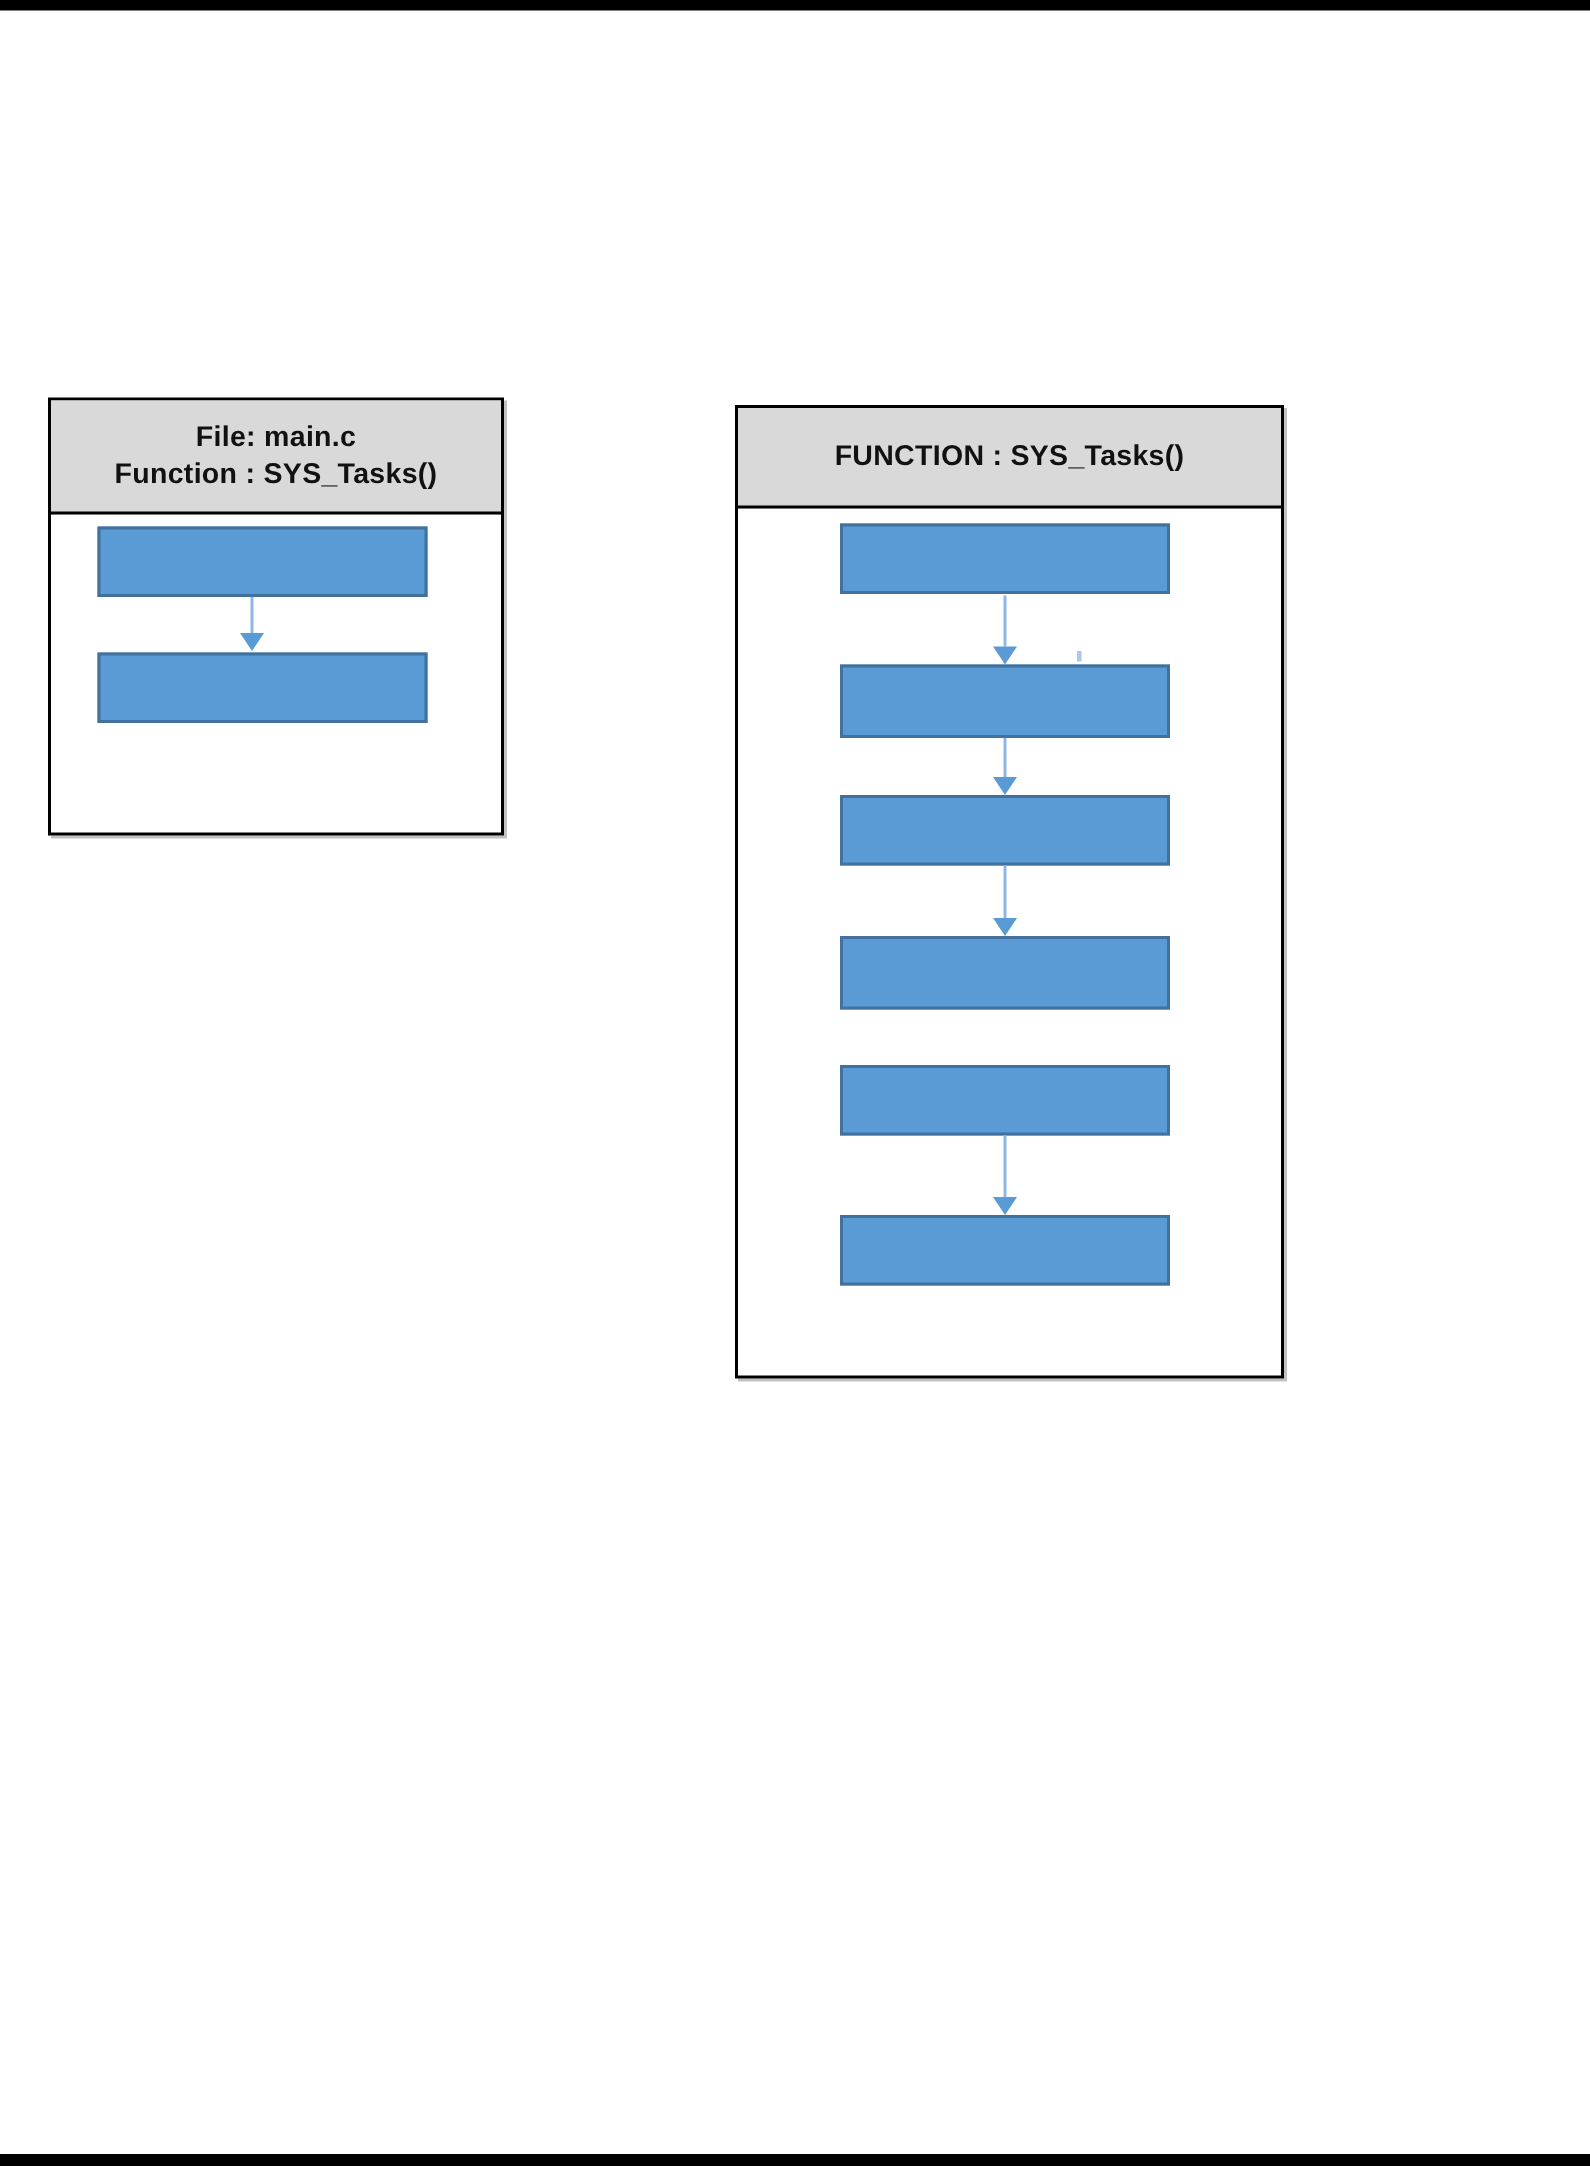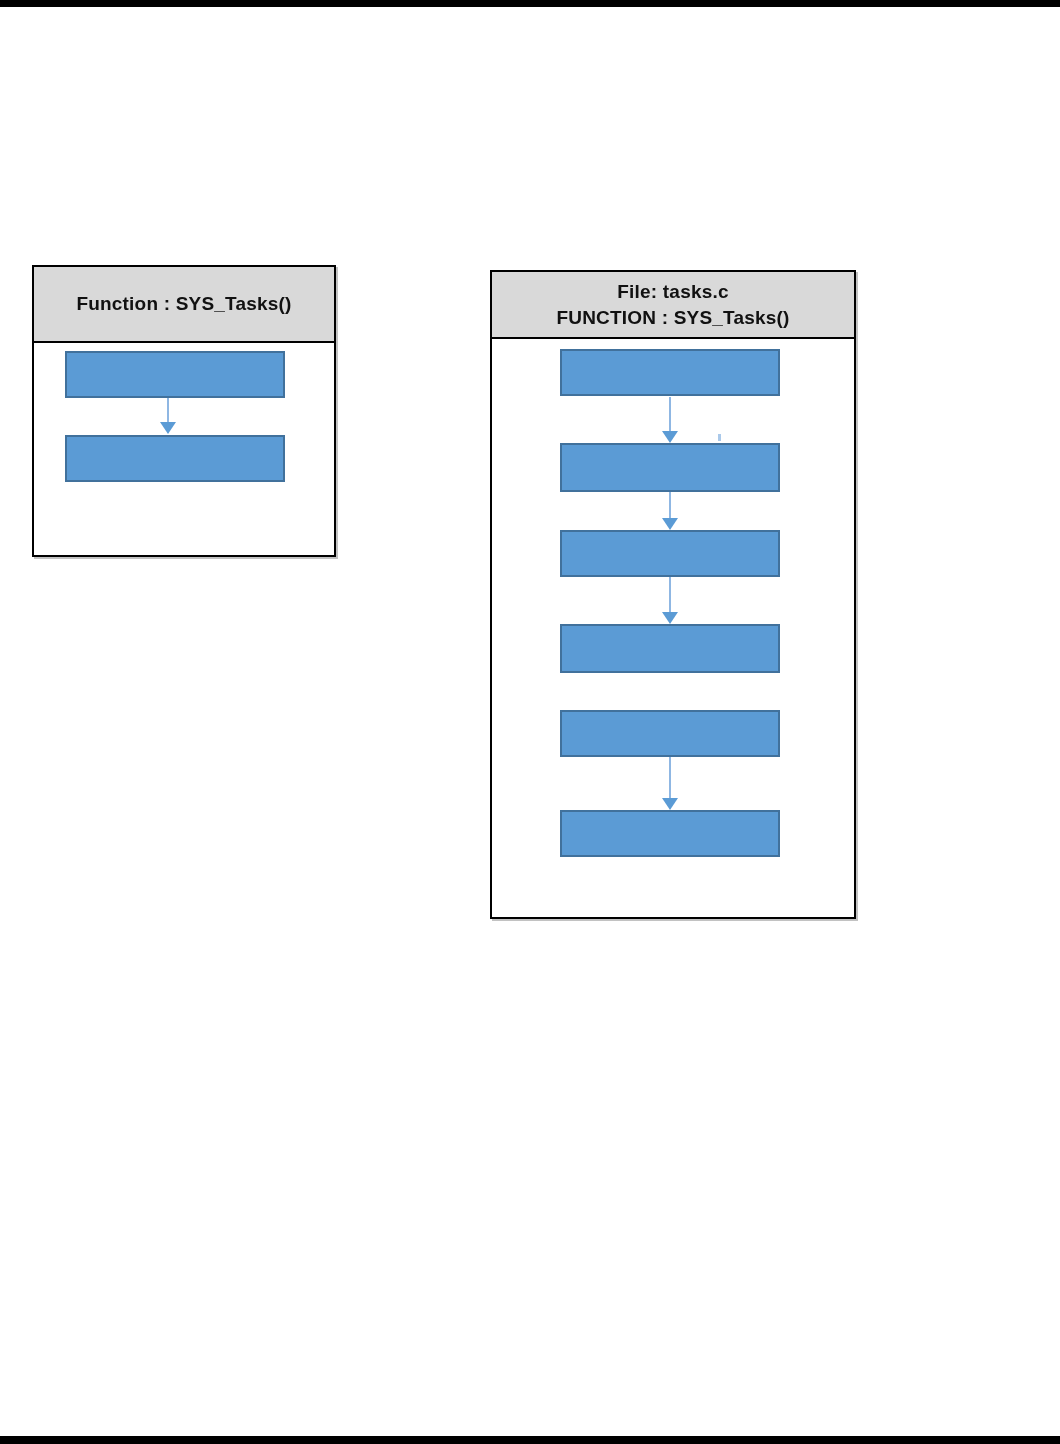--- a/index.html
+++ b/index.html
@@ -80,33 +80,33 @@
     background:#aac9ea;
   }
 </style>
 </head>
 <body>
 
 <div class="edge-bar top"></div>
 
 <div class="panel panel-left">
   <div class="panel-header">
+    <div>File: main.c</div>
     <div>Function : SYS_Tasks()</div>
   </div>
   <div class="flow-box lbox1"></div>
   <div class="arrow larrow1">
     <div class="shaft"></div>
     <div class="head"></div>
   </div>
   <div class="flow-box lbox2"></div>
 </div>
 
 <div class="panel panel-right">
   <div class="panel-header">
-    <div>File: tasks.c</div>
     <div>FUNCTION : SYS_Tasks()</div>
   </div>
 
   <div class="flow-box rbox rbox1"></div>
   <div class="arrow rarrow rarrow1">
     <div class="shaft"></div>
     <div class="head"></div>
   </div>
 
   <div class="stray-mark"></div>

